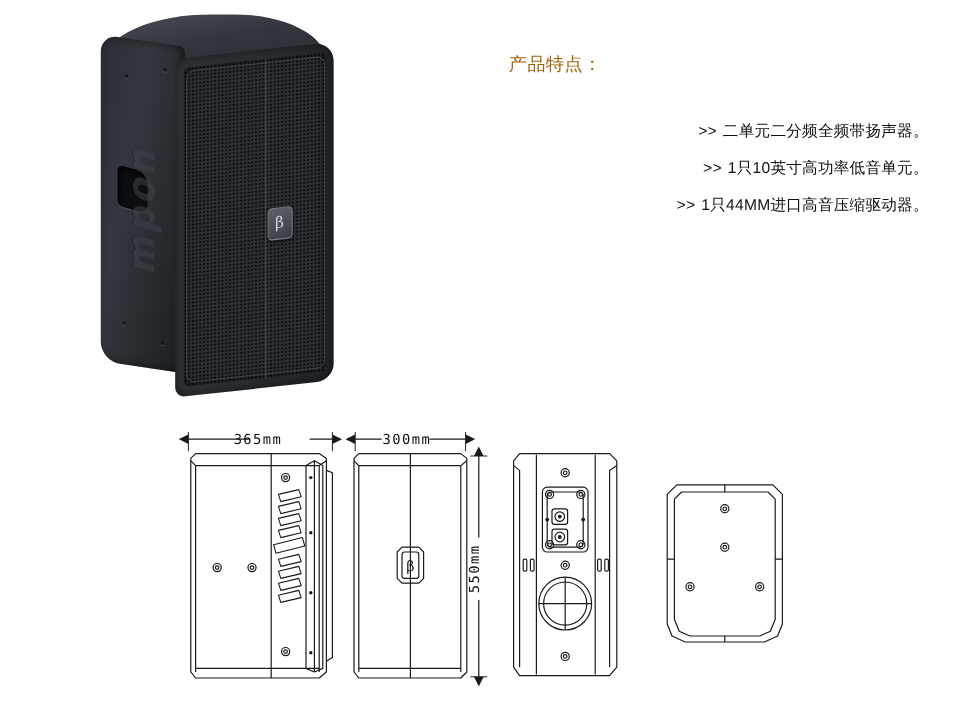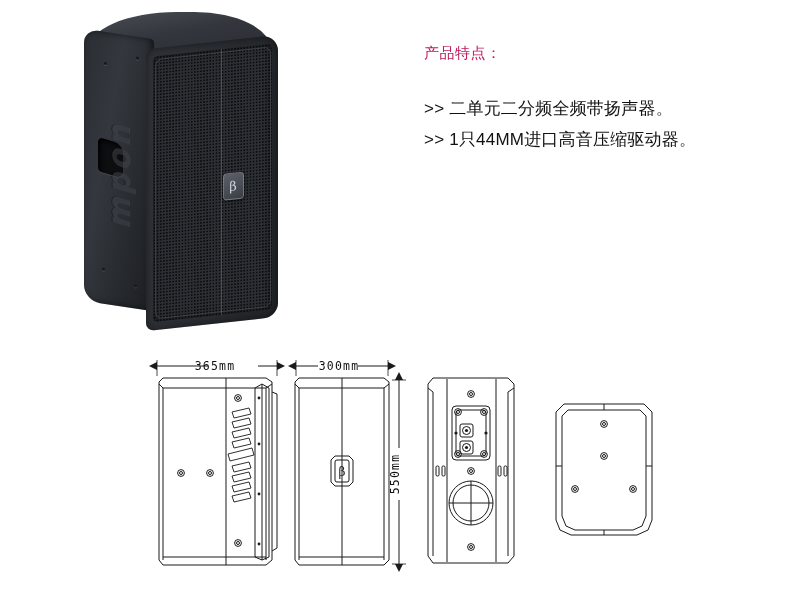--- a/index.html
+++ b/index.html
@@ -127,35 +127,36 @@
 
   
   #features {
     position: absolute;
     left: 424px;
     top: 44px;
     width: 350px;
   }
   #features .feat-title {
     font-size: 15px;
-    color: #be185d;
+    color: #a16207;
     margin-bottom: 30px;
     letter-spacing: .5px;
   }
   #features ul {
     list-style: none;
     margin: 0;
     padding: 0;
   }
   #features li {
-    font-size: 17px;
+    font-size: 13px;
     line-height: 31px;
     color: #111;
     white-space: nowrap;
     letter-spacing: .2px;
+    text-align: right;
   }
   #features li .arrows {
     color: #111;
     margin-right: 5px;
     font-family: "Liberation Sans", sans-serif;
   }
 
   
   #drawings {
     position: absolute;
@@ -195,20 +196,23 @@
       <div class="logo-badge">β</div>
     </div>
   </div>
 </div>
 
 <div id="features">
   <div class="feat-title">产品特点：</div>
   <ul>
     <li>
       <span class="arrows">&gt;&gt;</span><span>二单元二分频全频带扬声器。</span>
+    </li>
+    <li>
+      <span class="arrows">&gt;&gt;</span><span>1只10英寸高功率低音单元。</span>
     </li>
     <li>
       <span class="arrows">&gt;&gt;</span><span>1只44MM进口高音压缩驱动器。</span>
     </li>
   </ul>
 </div>
 
 <div id="drawings">
 <svg width="800" height="230" viewBox="0 0 800 230">
   <defs>

